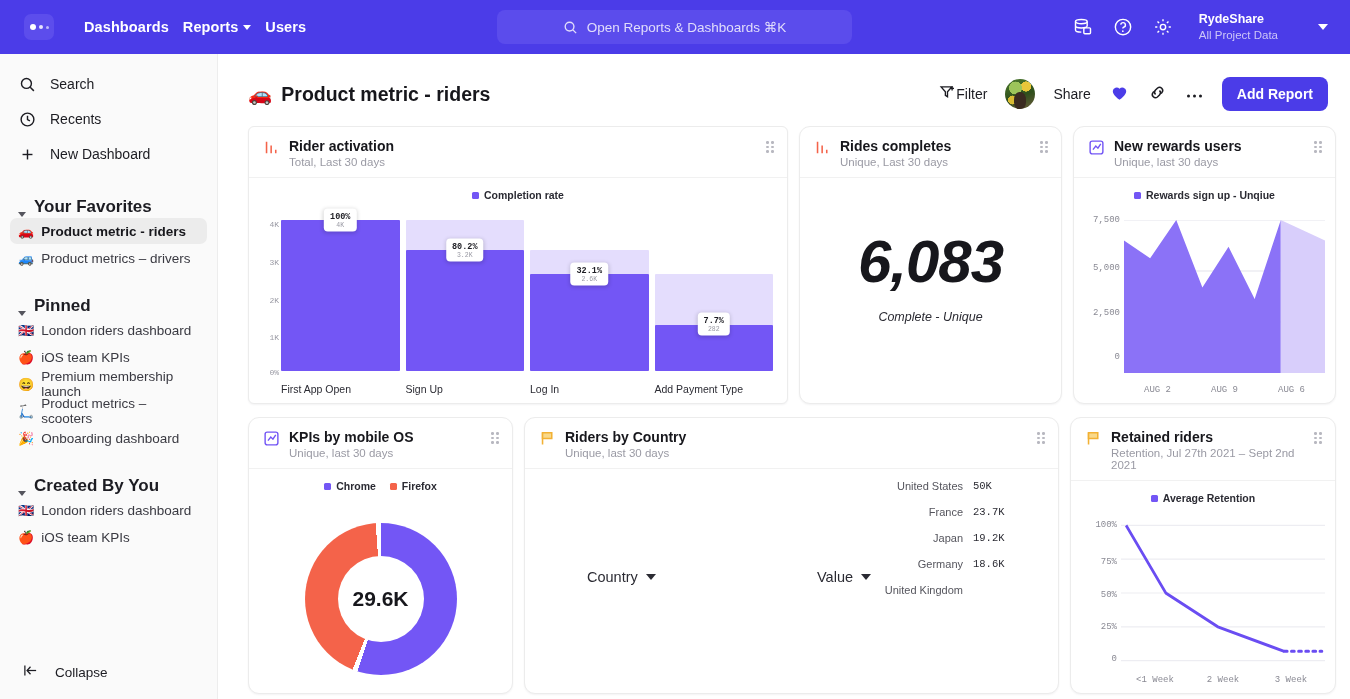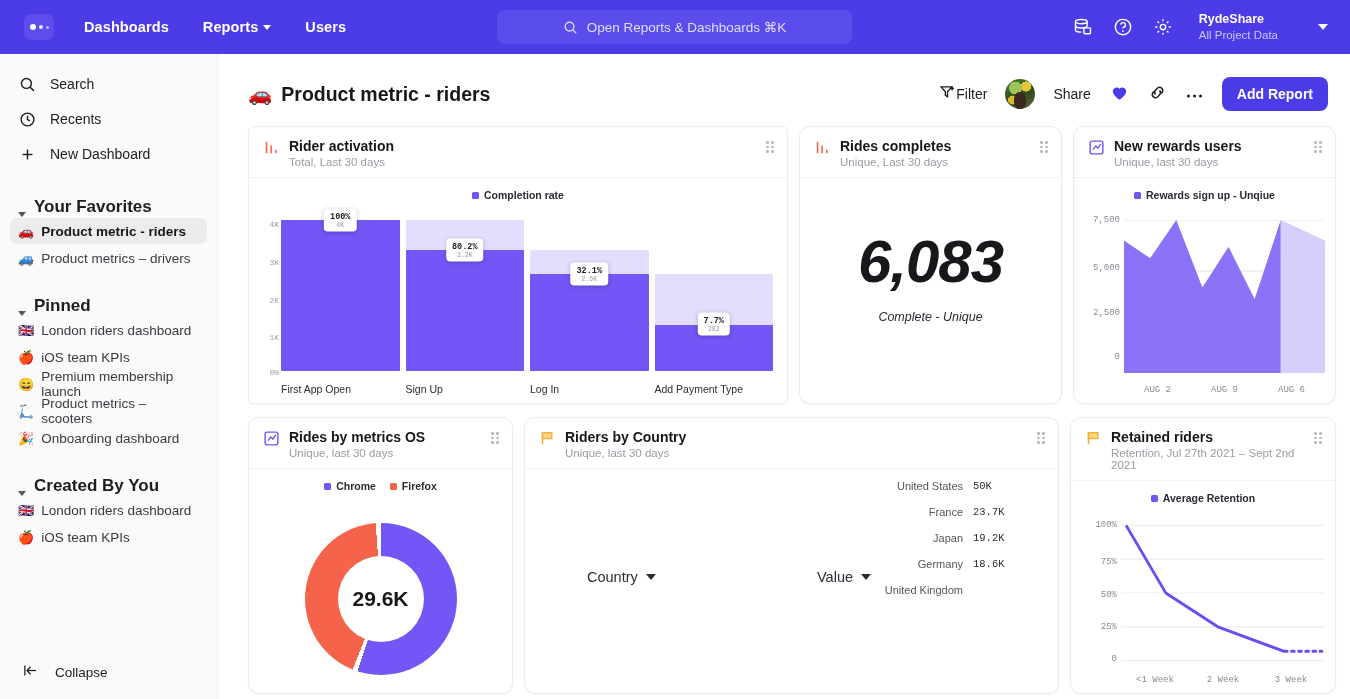--- a/index.html
+++ b/index.html
@@ -18,21 +18,21 @@
   }
   .logo-box {
     width: 30px; height: 26px; border-radius: 7px; background: #5c4dec;
     display: flex; align-items: center; justify-content: center; gap: 3px;
     margin-left: 8px;
   }
   .logo-box i { display:block; border-radius: 50%; background:#fff; }
   .logo-box i:nth-child(1){ width:6px; height:6px; }
   .logo-box i:nth-child(2){ width:4px; height:4px; opacity:.85; }
   .logo-box i:nth-child(3){ width:3px; height:3px; opacity:.6; }
-  .nav-links { display: flex; align-items: center; gap: 34px; margin-left: 30px; }
+  .nav-links { display: flex; align-items: center; gap: 14px; margin-left: 30px; }
   .nav-link {
     color: #fff; font-size: 14.5px; font-weight: 600; letter-spacing: .1px;
     display: flex; align-items: center; gap: 5px; cursor: pointer;
   }
   .caret { width:0;height:0;border-left:4px solid transparent;border-right:4px solid transparent;border-top:5px solid #fff; }
   .search-wrap {
     position: absolute; left: 497px; top: 10px; width: 355px; height: 34px;
     background: #5b4cec; border-radius: 8px; display:flex; align-items:center;
     justify-content:center; gap: 9px; cursor: text;
   }
@@ -563,21 +563,21 @@
 
           <div class="card" style="flex:0 0 265px;">
             <div class="card-head">
               <span class="card-ico">
                 <svg width="17" height="17" viewBox="0 0 24 24" fill="none" stroke="#7356f5" stroke-width="2">
                   <rect x="3" y="3" width="18" height="18" rx="3"></rect>
                   <polyline points="7,15 11,10 14,13 18,7"></polyline>
                 </svg>
               </span>
               <div class="card-titles">
-                <span class="card-title">Rides by metrics OS</span>
+                <span class="card-title">KPIs by mobile OS</span>
                 <span class="card-sub">Unique, last 30 days</span>
               </div>
               <span class="grip">
                   <i></i>
                   <i></i>
                   <i></i>
                   <i></i>
                   <i></i>
                   <i></i>
                 </span>

